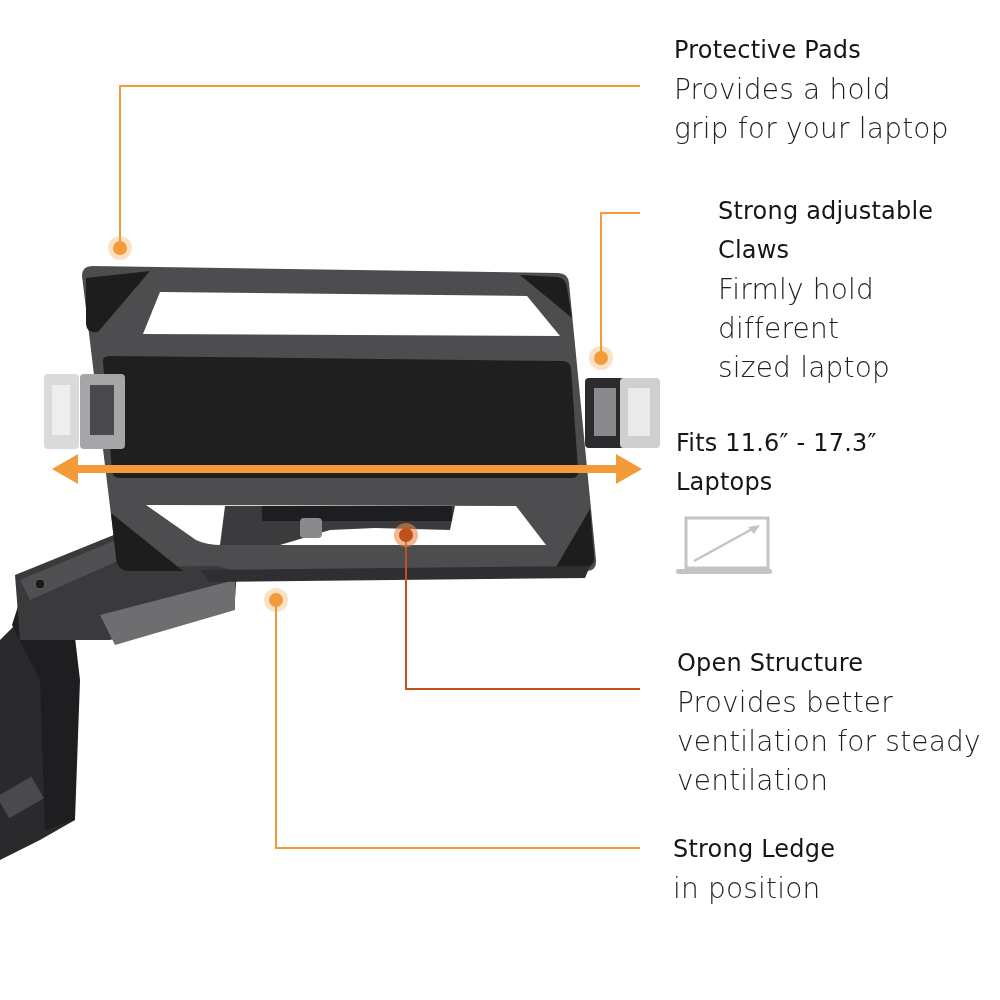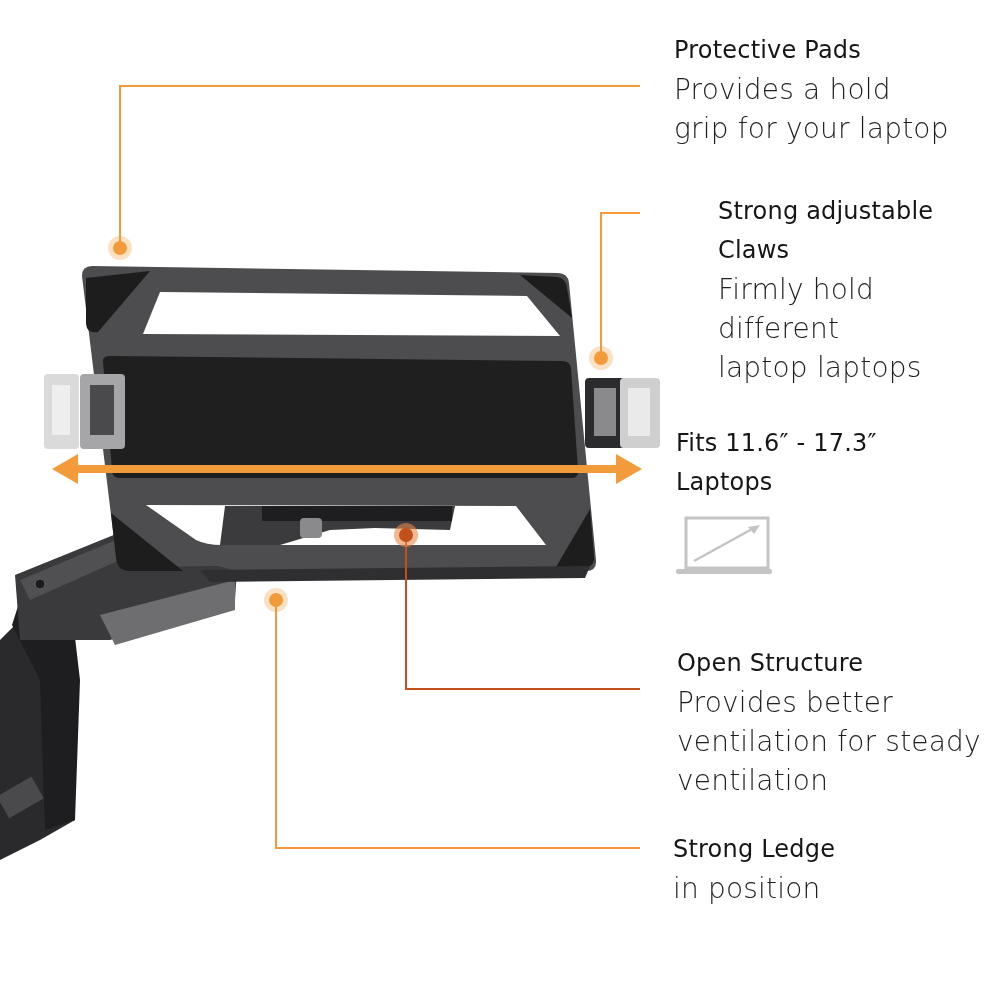--- a/index.html
+++ b/index.html
@@ -87,21 +87,21 @@
 <div class="feature" style="left:674px; top:31px;">
   <div class="title">Protective Pads</div>
   <div class="desc">Provides a hold</div>
   <div class="desc">grip for your laptop</div>
 </div>
 
 <div class="feature" style="left:676px; top:192px;margin-left:42px;">
   <div class="title">Strong adjustable</div>
   <div class="title">Claws</div>
   <div class="desc">Firmly hold different</div>
-  <div class="desc">laptop laptops</div>
+  <div class="desc">sized laptop</div>
 </div>
 
 <div class="feature" style="left:676px; top:424px;">
   <div class="title">Fits 11.6″ - 17.3″</div>
   <div class="title">Laptops</div>
 </div>
 
 <svg class="laptop-icon" viewBox="0 0 96 60">
   <rect x="10" y="2" width="82" height="50" fill="none" stroke="#c4c4c4" stroke-width="3"></rect>
   <line x1="18" y1="45" x2="78" y2="12" stroke="#c4c4c4" stroke-width="2.5"></line>

